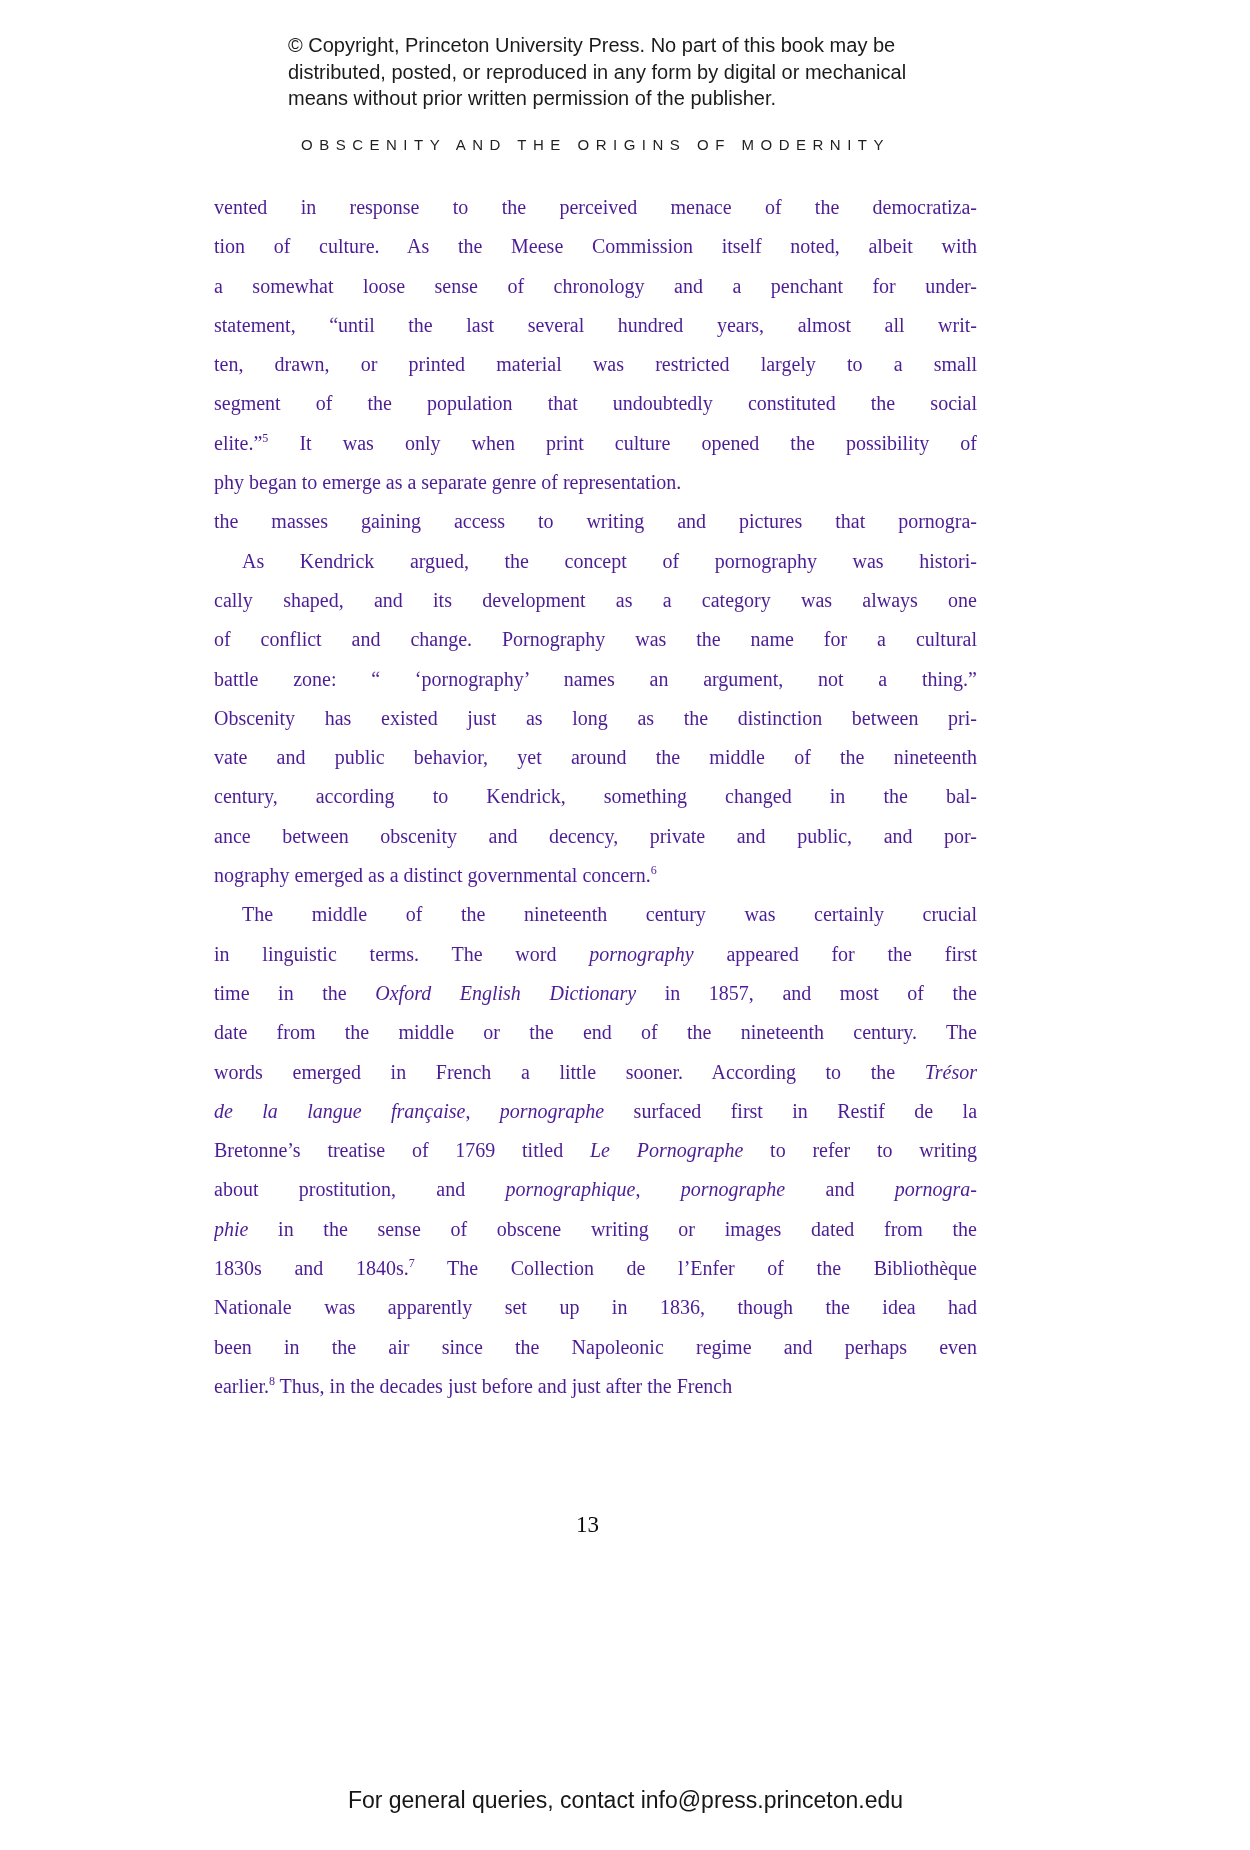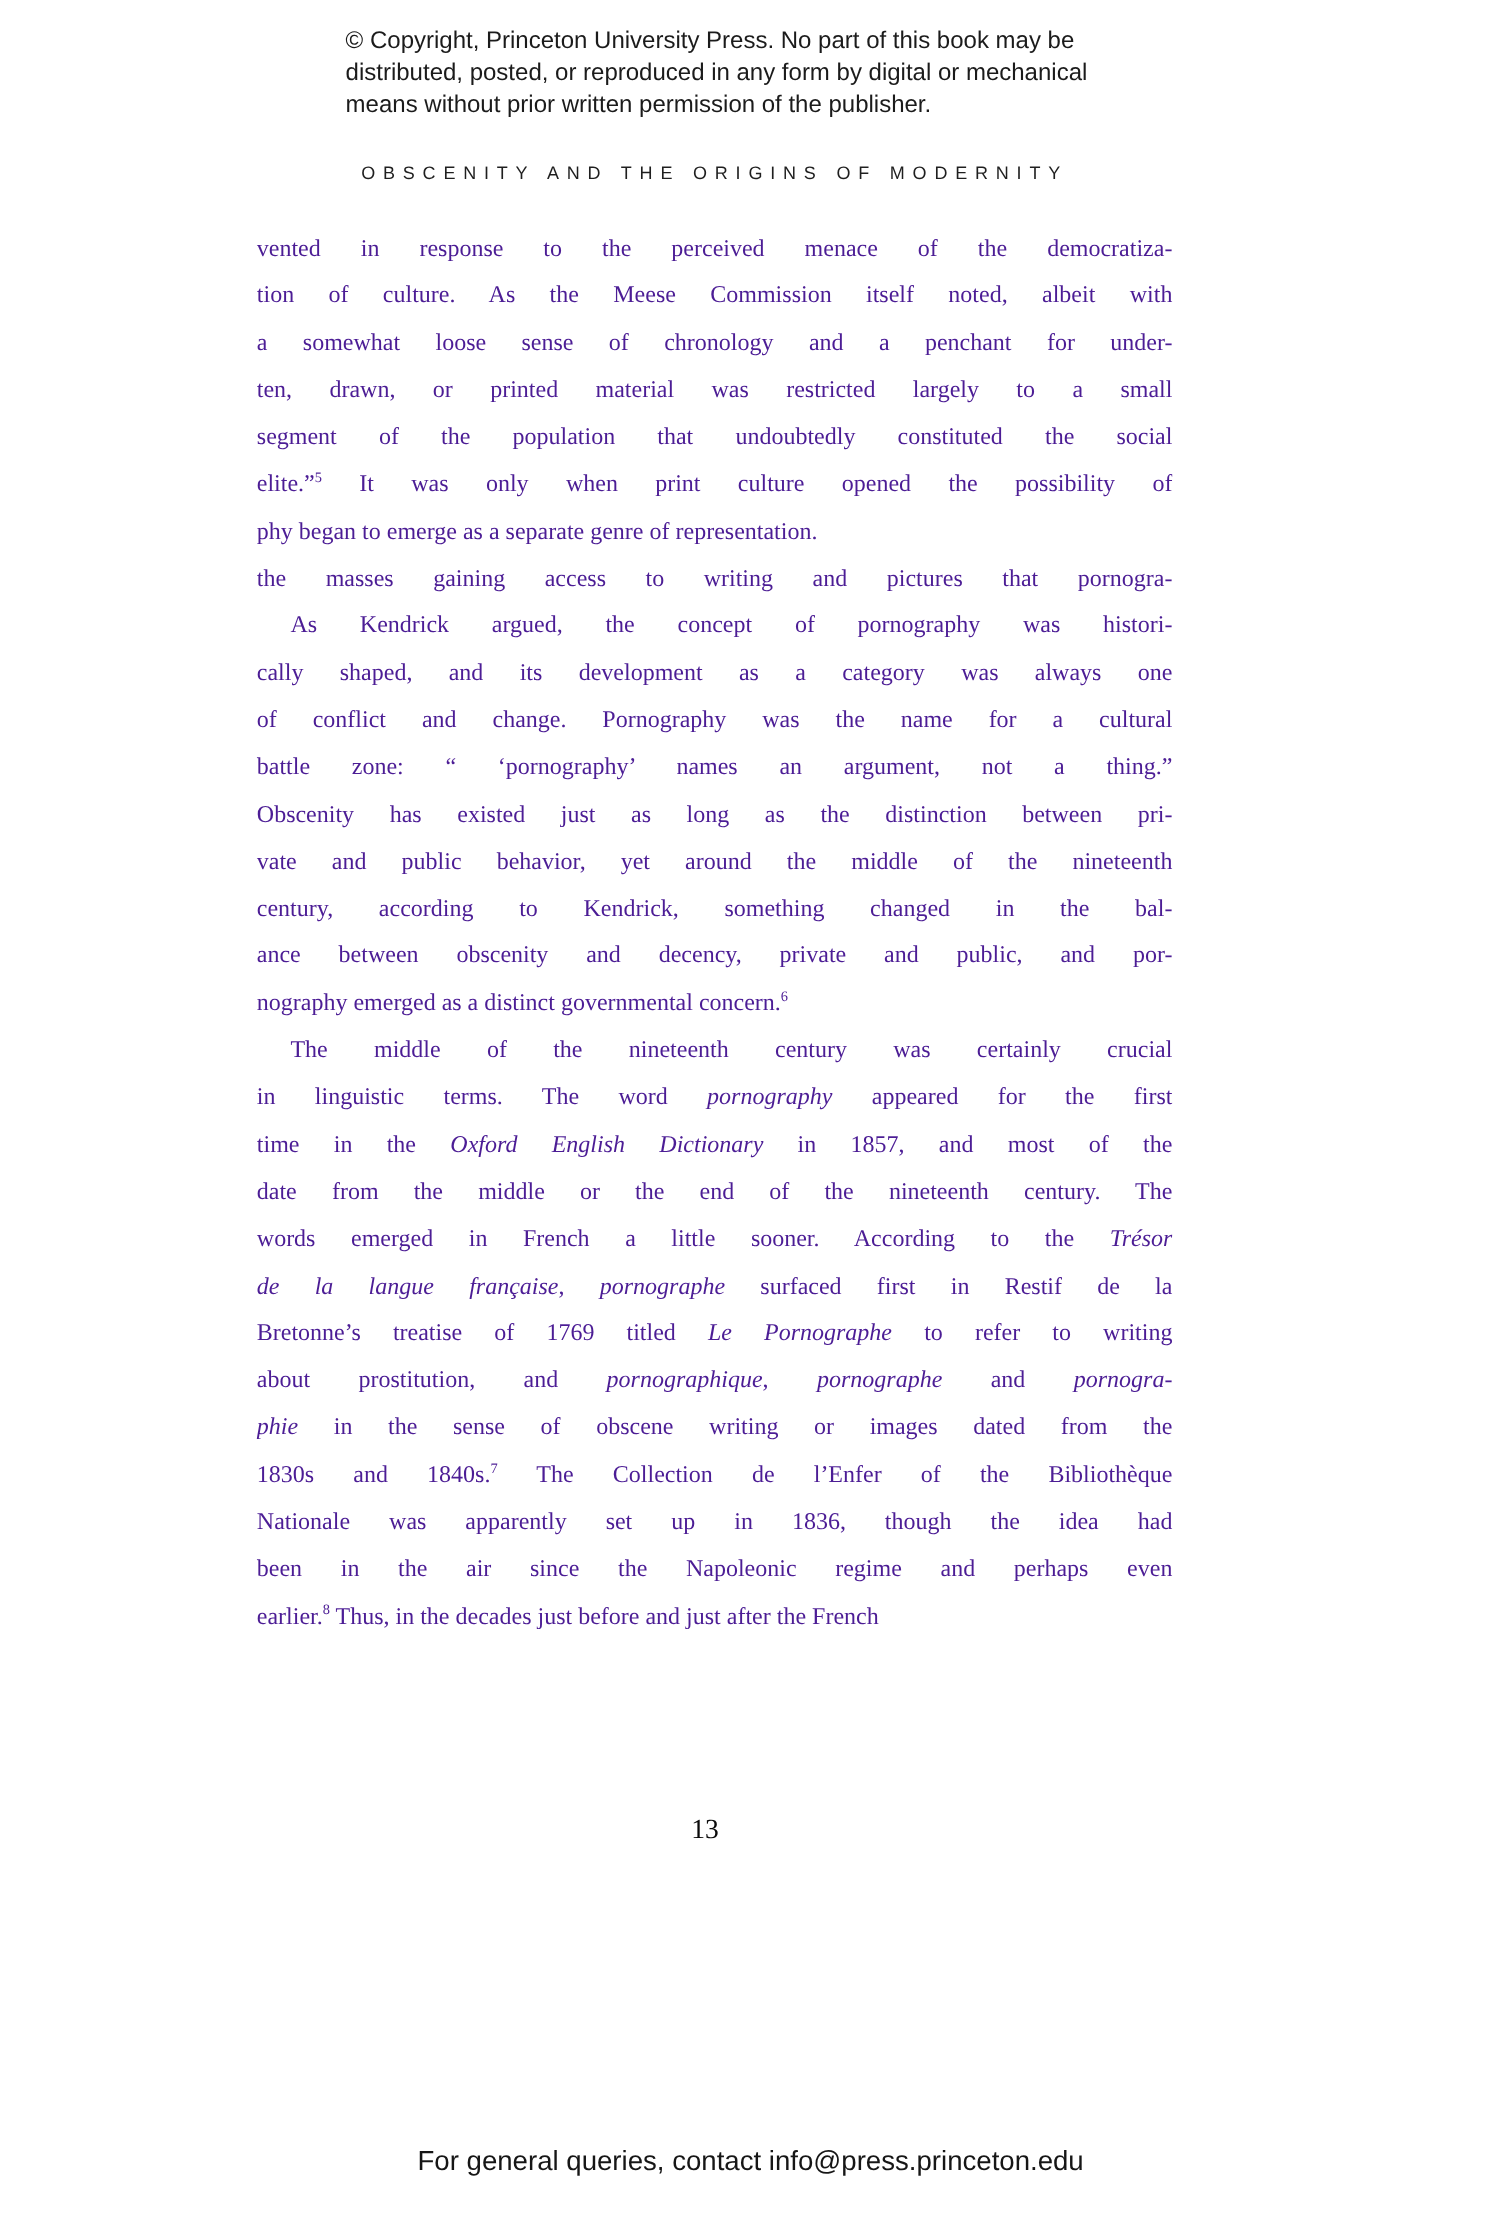--- a/index.html
+++ b/index.html
@@ -12,21 +12,21 @@
     width: 1250px;
     height: 1850px;
     background: #ffffff;
     color: #000;
     overflow: hidden;
   }
   
   .copyright {
     position: absolute;
     left: 288px;
-    top: 21px;
+    top: 32px;
     font-family: "Liberation Sans", sans-serif;
     font-size: 20px;
     line-height: 26.5px;
     color: #1b1b1b;
   }
   
   .running-header {
     position: absolute;
     left: 214px;
     top: 136px;
@@ -104,20 +104,21 @@
     <div>distributed, posted, or reproduced in any form by digital or mechanical</div>
     <div>means without prior written permission of the publisher.</div>
   </div>
 
   <div class="running-header">OBSCENITY AND THE ORIGINS OF MODERNITY</div>
 
   <div class="body-text">
       <div class="line"><span>vented in response to the perceived menace of the democratiza-</span></div>
       <div class="line"><span>tion of culture. As the Meese Commission itself noted, albeit with</span></div>
       <div class="line"><span>a somewhat loose sense of chronology and a penchant for under-</span></div>
+      <div class="line"><span>statement, “until the last several hundred years, almost all writ-</span></div>
       <div class="line"><span>ten, drawn, or printed material was restricted largely to a small</span></div>
       <div class="line"><span>segment of the population that undoubtedly constituted the social</span></div>
       <div class="line"><span>elite.”</span><sup>5</sup><span> It was only when print culture opened the possibility of</span></div>
       <div class="line para-end"><span>phy began to emerge as a separate genre of representation.</span></div>
       <div class="line"><span>the masses gaining access to writing and pictures that pornogra-</span></div>
       <div class="line indent"><span>As Kendrick argued, the concept of pornography was histori-</span></div>
       <div class="line"><span>cally shaped, and its development as a category was always one</span></div>
       <div class="line"><span>of conflict and change. Pornography was the name for a cultural</span></div>
       <div class="line"><span>battle zone: “ ‘pornography’ names an argument, not a thing.”</span></div>
       <div class="line"><span>Obscenity has existed just as long as the distinction between pri-</span></div>

